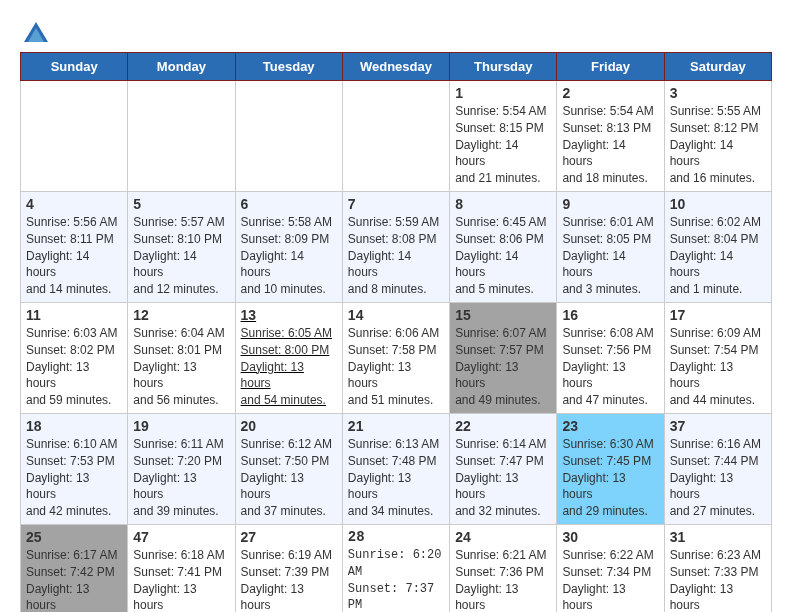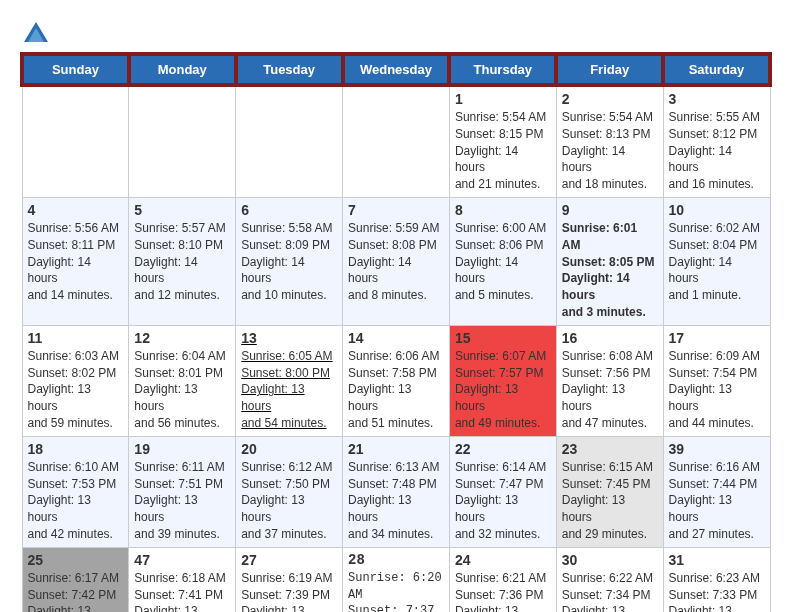--- a/index.html
+++ b/index.html
@@ -55,21 +55,21 @@
     table {
       width: 100%;
       border-collapse: collapse;
     }
     thead tr th {
       background-color: #2a6db5;
       color: #fff;
       padding: 6px 8px;
       font-size: 13px;
       font-weight: bold;
-      border: 4px solid #7f1d1d;
+      border: 1px solid #7f1d1d;
     }
     tbody tr td {
       border: 1px solid #ccc;
       vertical-align: top;
       padding: 4px 5px;
       width: 14.28%;
       min-height: 80px;
       height: 80px;
     }
     .day-num {
@@ -177,28 +177,28 @@
         </td>
         <td style="background-color: rgb(240, 245, 255);">
           <div class="day-num">7</div>
           <div class="day-info" style="white-space: pre-line;">Sunrise: 5:59 AM
 Sunset: 8:08 PM
 Daylight: 14 hours
 and 8 minutes.</div>
         </td>
         <td style="background-color: rgb(240, 245, 255);">
           <div class="day-num">8</div>
-          <div class="day-info" style="white-space: pre-line;">Sunrise: 6:00 AM
+          <div class="day-info" style="white-space: pre-line;">Sunrise: 6:45 AM
 Sunset: 8:06 PM
 Daylight: 14 hours
 and 5 minutes.</div>
         </td>
         <td style="background-color: rgb(240, 245, 255);">
           <div class="day-num">9</div>
-          <div class="day-info" style="white-space: pre-line; font-weight: bold;">Sunrise: 6:01 AM
+          <div class="day-info" style="white-space: pre-line;">Sunrise: 6:01 AM
 Sunset: 8:05 PM
 Daylight: 14 hours
 and 3 minutes.</div>
         </td>
         <td style="background-color: rgb(240, 245, 255);">
           <div class="day-num">10</div>
           <div class="day-info" style="white-space: pre-line;">Sunrise: 6:02 AM
 Sunset: 8:04 PM
 Daylight: 14 hours
 and 1 minute.</div>
@@ -226,21 +226,21 @@
 Daylight: 13 hours
 and 54 minutes.</div>
         </td>
         <td style="background-color: rgb(255, 255, 255);">
           <div class="day-num">14</div>
           <div class="day-info" style="white-space: pre-line;">Sunrise: 6:06 AM
 Sunset: 7:58 PM
 Daylight: 13 hours
 and 51 minutes.</div>
         </td>
-        <td style="background-color: #ef4444; margin-top: 20px;">
+        <td style="background-color: #a3a3a3; margin-top: 20px;">
           <div class="day-num">15</div>
           <div class="day-info" style="white-space: pre-line;">Sunrise: 6:07 AM
 Sunset: 7:57 PM
 Daylight: 13 hours
 and 49 minutes.</div>
         </td>
         <td style="background-color: rgb(255, 255, 255);">
           <div class="day-num">16</div>
           <div class="day-info" style="white-space: pre-line;">Sunrise: 6:08 AM
 Sunset: 7:56 PM
@@ -259,21 +259,21 @@
         <td style="background-color: rgb(240, 245, 255);">
           <div class="day-num">18</div>
           <div class="day-info" style="white-space: pre-line;">Sunrise: 6:10 AM
 Sunset: 7:53 PM
 Daylight: 13 hours
 and 42 minutes.</div>
         </td>
         <td style="background-color: rgb(240, 245, 255);">
           <div class="day-num">19</div>
           <div class="day-info" style="white-space: pre-line;">Sunrise: 6:11 AM
-Sunset: 7:51 PM
+Sunset: 7:20 PM
 Daylight: 13 hours
 and 39 minutes.</div>
         </td>
         <td style="background-color: rgb(240, 245, 255);">
           <div class="day-num">20</div>
           <div class="day-info" style="white-space: pre-line;">Sunrise: 6:12 AM
 Sunset: 7:50 PM
 Daylight: 13 hours
 and 37 minutes.</div>
         </td>
@@ -284,29 +284,29 @@
 Daylight: 13 hours
 and 34 minutes.</div>
         </td>
         <td style="background-color: rgb(240, 245, 255);">
           <div class="day-num">22</div>
           <div class="day-info" style="white-space: pre-line;">Sunrise: 6:14 AM
 Sunset: 7:47 PM
 Daylight: 13 hours
 and 32 minutes.</div>
         </td>
-        <td style="background-color: #e5e5e5;">
+        <td style="background-color: #7dd3fc;">
           <div class="day-num">23</div>
-          <div class="day-info" style="white-space: pre-line;">Sunrise: 6:15 AM
+          <div class="day-info" style="white-space: pre-line;">Sunrise: 6:30 AM
 Sunset: 7:45 PM
 Daylight: 13 hours
 and 29 minutes.</div>
         </td>
         <td style="background-color: rgb(240, 245, 255);">
-          <div class="day-num">39</div>
+          <div class="day-num">37</div>
           <div class="day-info" style="white-space: pre-line;">Sunrise: 6:16 AM
 Sunset: 7:44 PM
 Daylight: 13 hours
 and 27 minutes.</div>
         </td>
       </tr>
       <tr>
         <td style="background-color: #a3a3a3;">
           <div class="day-num">25</div>
           <div class="day-info" style="white-space: pre-line;">Sunrise: 6:17 AM

